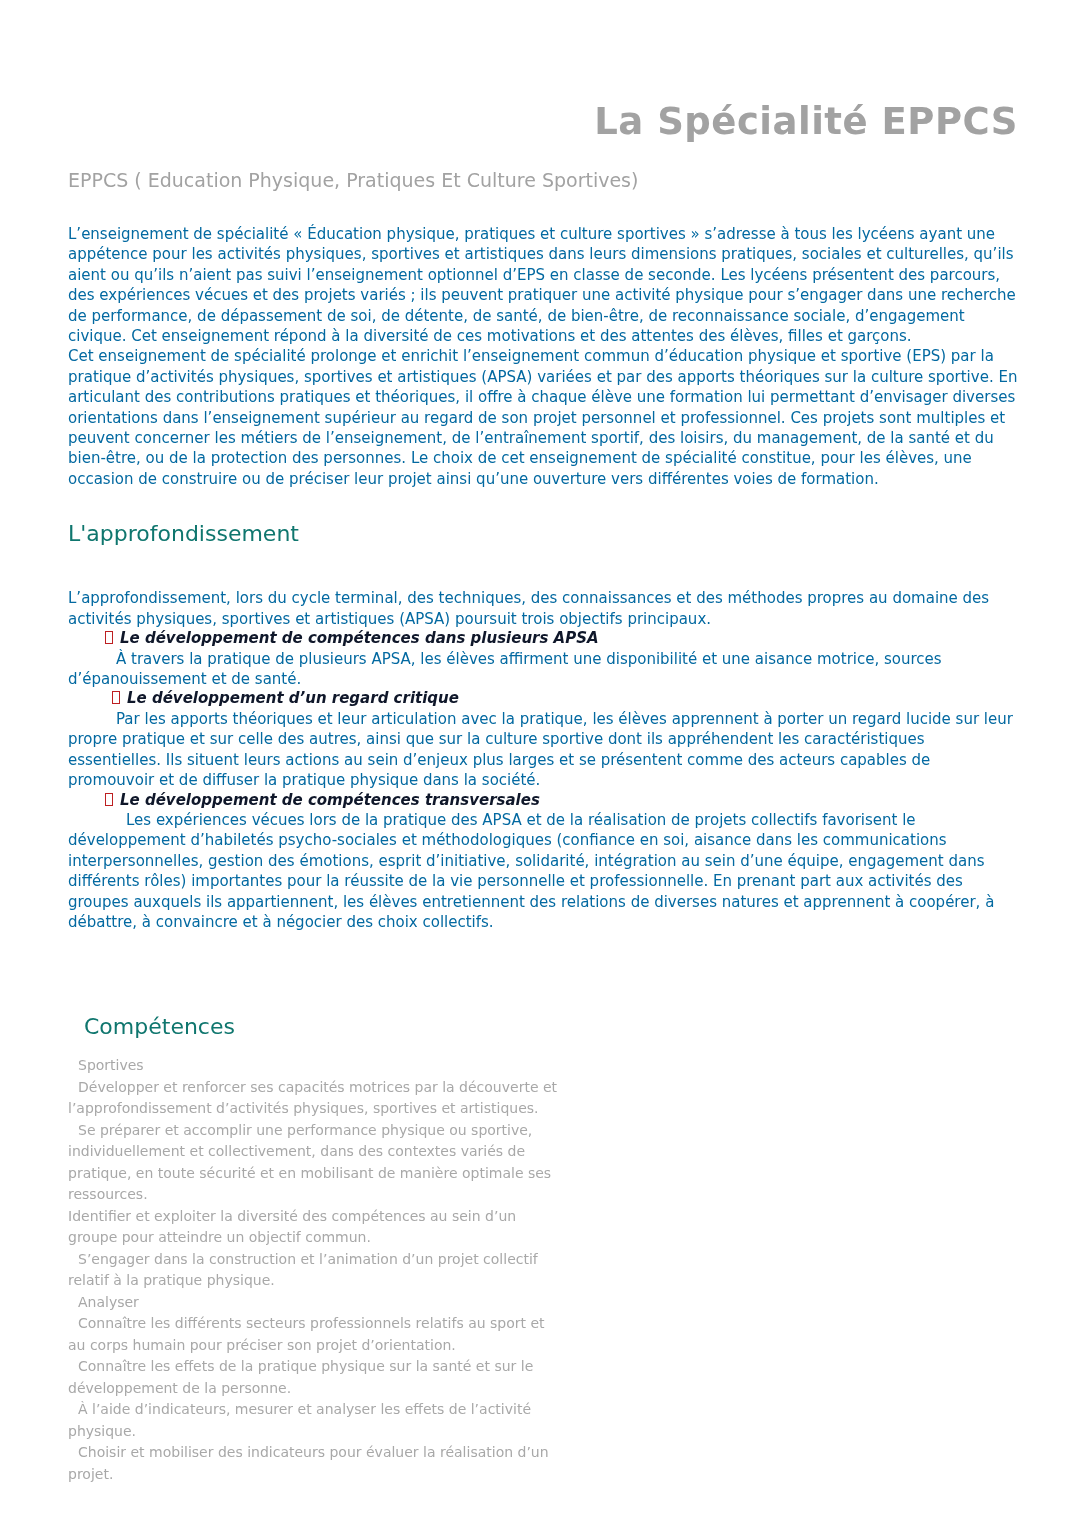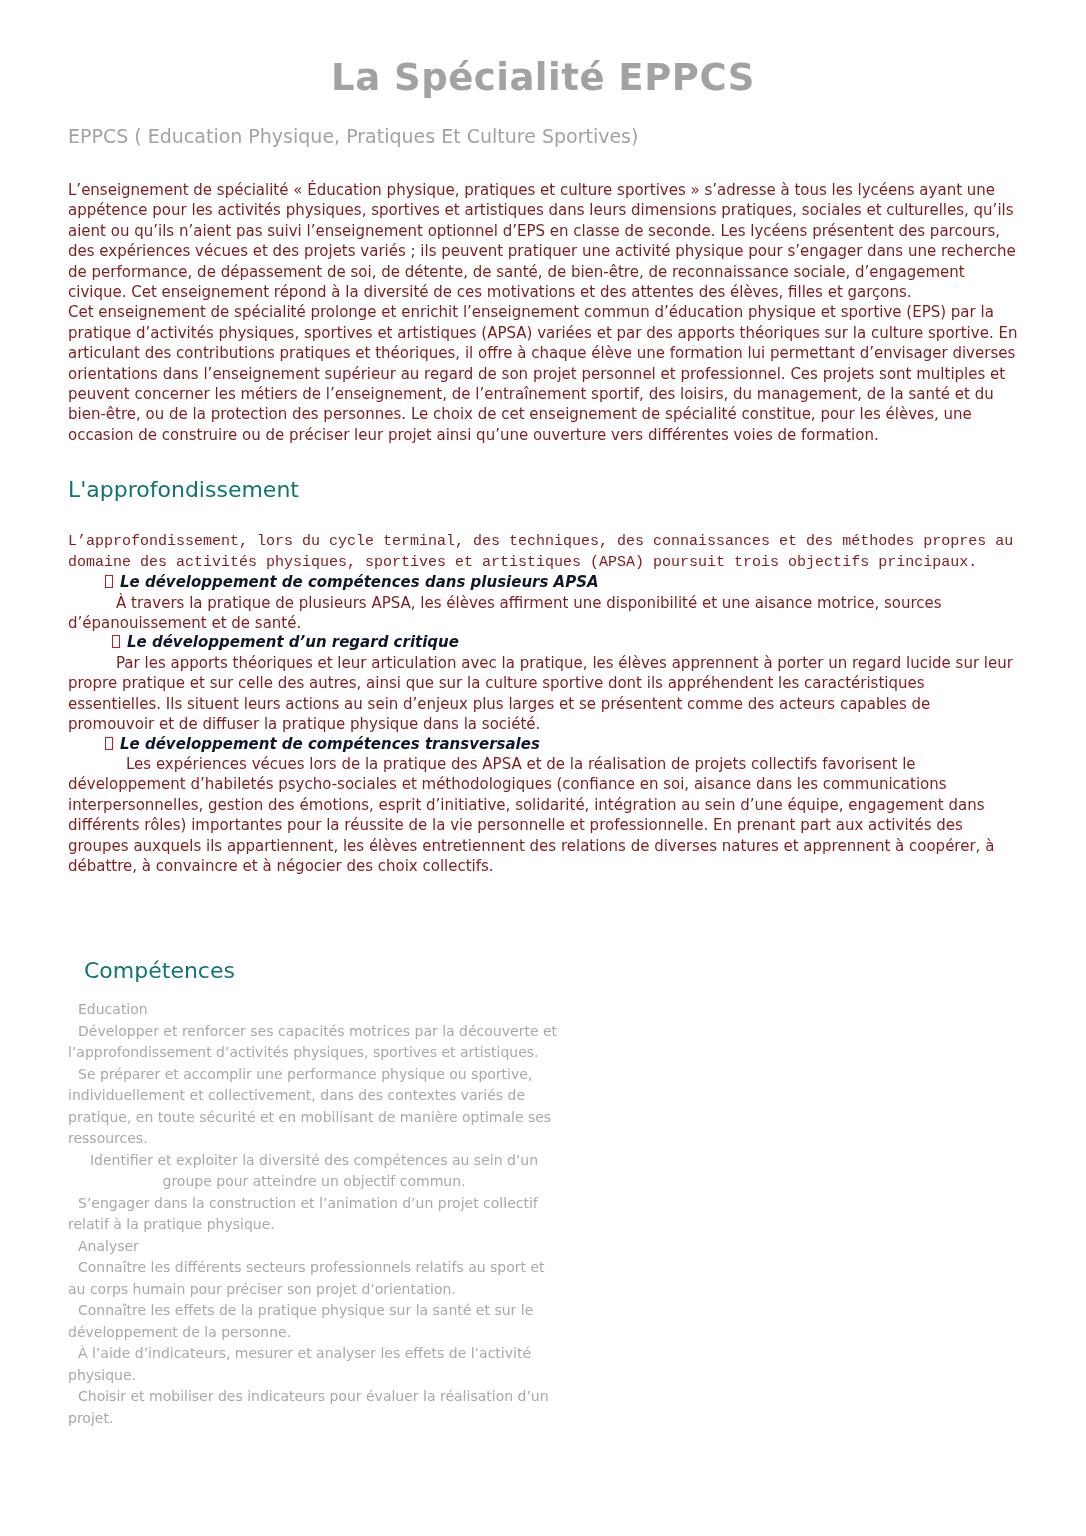--- a/index.html
+++ b/index.html
@@ -6,48 +6,48 @@
   body {
     width:1086px; height:1536px;
     background:#ffffff;
     overflow:hidden;
     font-family:"DejaVu Sans", sans-serif;
     color:#a8a8a8;
   }
   .page { padding:0 68px; box-sizing:border-box; }
 
   .doc-title {
-    margin:56px 0 0 0;
-    text-align:center;
+    margin:100px 0 0 0;
+    text-align:right;
     font-size:37px;
     font-weight:bold;
     letter-spacing:0.5px;
     color:#a2a2a2;
   }
   .doc-subtitle {
     margin:26px 0 0 0;
     font-size:19px;
     font-weight:normal;
     color:#a2a2a2;
   }
   .body-par {
     margin:0;
     font-size:15px;
     line-height:20.4px;
-    color:#7f1d1d;
+    color:#0369a1;
   }
   .intro-block { margin-top:33px; }
 
   .section-heading {
     margin:30px 0 0 0;
     font-size:22px;
     font-weight:normal;
     color:#0f766e;
   }
-  .appro-intro { margin-top:30px;font-family:Liberation Mono, monospace; }
+  .appro-intro { margin-top:42px; }
 
   .bullet-title {
     margin:0;
     padding-left:37px;
     font-size:15px;
     line-height:19.5px;
     font-weight:bold;
     font-style:italic;
     color:#0f172a;
   }
@@ -63,21 +63,21 @@
   .bullet-body.indent-more { text-indent:58px; }
 
   .competences-heading { margin-top:82px;margin-left:16px; }
   .comp-col {
     width:492px;
     margin-top:16px;
     font-size:14px;
     line-height:21.5px;
   }
   .comp-item { margin:0; text-indent:10px; }
-  .comp-item.flush { text-indent:0;text-align:center; }
+  .comp-item.flush { text-indent:0; }
 </style>
 </head>
 <body>
 
 <div class="page">
 
   <h1 class="doc-title">La Spécialité EPPCS</h1>
 
   <h2 class="doc-subtitle">EPPCS ( Education Physique, Pratiques Et Culture Sportives)</h2>
 
@@ -102,21 +102,21 @@
 
   <div class="bullet-title">
     <span class="tofu"></span><span>Le développement de compétences transversales</span>
   </div>
   <p class="body-par bullet-body indent-more">Les expériences vécues lors de la pratique des APSA et de la réalisation de projets collectifs favorisent le développement d’habiletés psycho-sociales et méthodologiques (confiance en soi, aisance dans les communications interpersonnelles, gestion des émotions, esprit d’initiative, solidarité, intégration au sein d’une équipe, engagement dans différents rôles) importantes pour la réussite de la vie personnelle et professionnelle. En prenant part aux activités des groupes auxquels ils appartiennent, les élèves entretiennent des relations de diverses natures et apprennent à coopérer, à débattre, à convaincre et à négocier des choix collectifs.</p>
 
   <h2 class="section-heading competences-heading">Compétences</h2>
 
   <div class="comp-col">
 
-    <p class="comp-item">Education</p>
+    <p class="comp-item">Sportives</p>
     <p class="comp-item">Développer et renforcer ses capacités motrices par la découverte et l’approfondissement d’activités physiques, sportives et artistiques.</p>
     <p class="comp-item">Se préparer et accomplir une performance physique ou sportive, individuellement et collectivement, dans des contextes variés de pratique, en toute sécurité et en mobilisant de manière optimale ses ressources.</p>
     <p class="comp-item flush">Identifier et exploiter la diversité des compétences au sein d’un groupe pour atteindre un objectif commun.</p>
     <p class="comp-item">S’engager dans la construction et l’animation d’un projet collectif relatif à la pratique physique.</p>
 
     <p class="comp-item">Analyser</p>
     <p class="comp-item">Connaître les différents secteurs professionnels relatifs au sport et au corps humain pour préciser son projet d’orientation.</p>
     <p class="comp-item">Connaître les effets de la pratique physique sur la santé et sur le développement de la personne.</p>
     <p class="comp-item">À l’aide d’indicateurs, mesurer et analyser les effets de l’activité physique.</p>
     <p class="comp-item">Choisir et mobiliser des indicateurs pour évaluer la réalisation d’un projet.</p>

